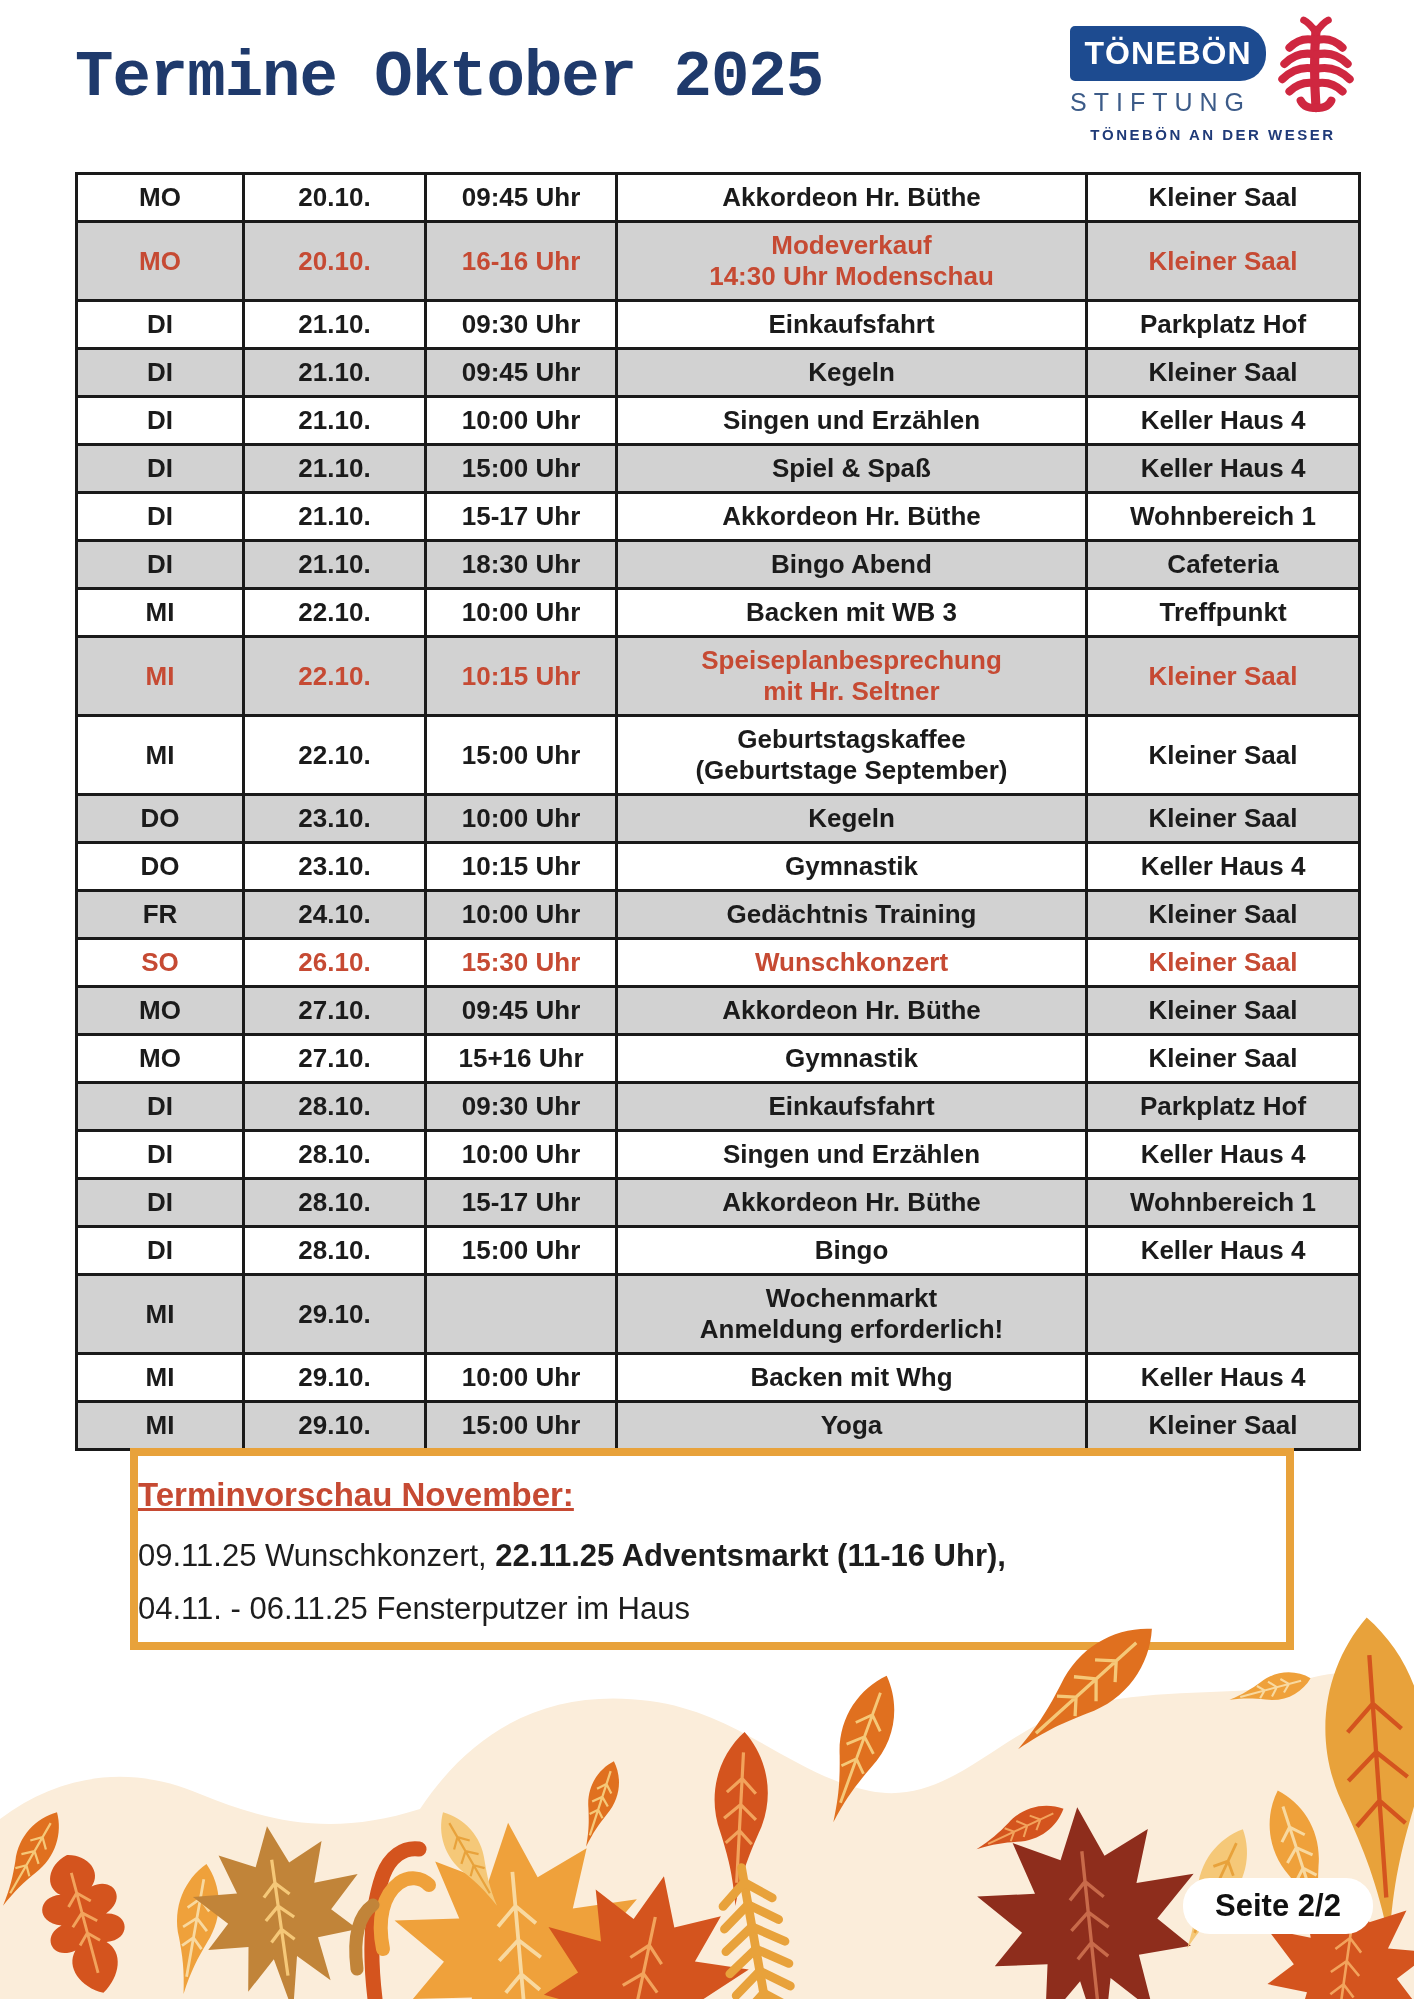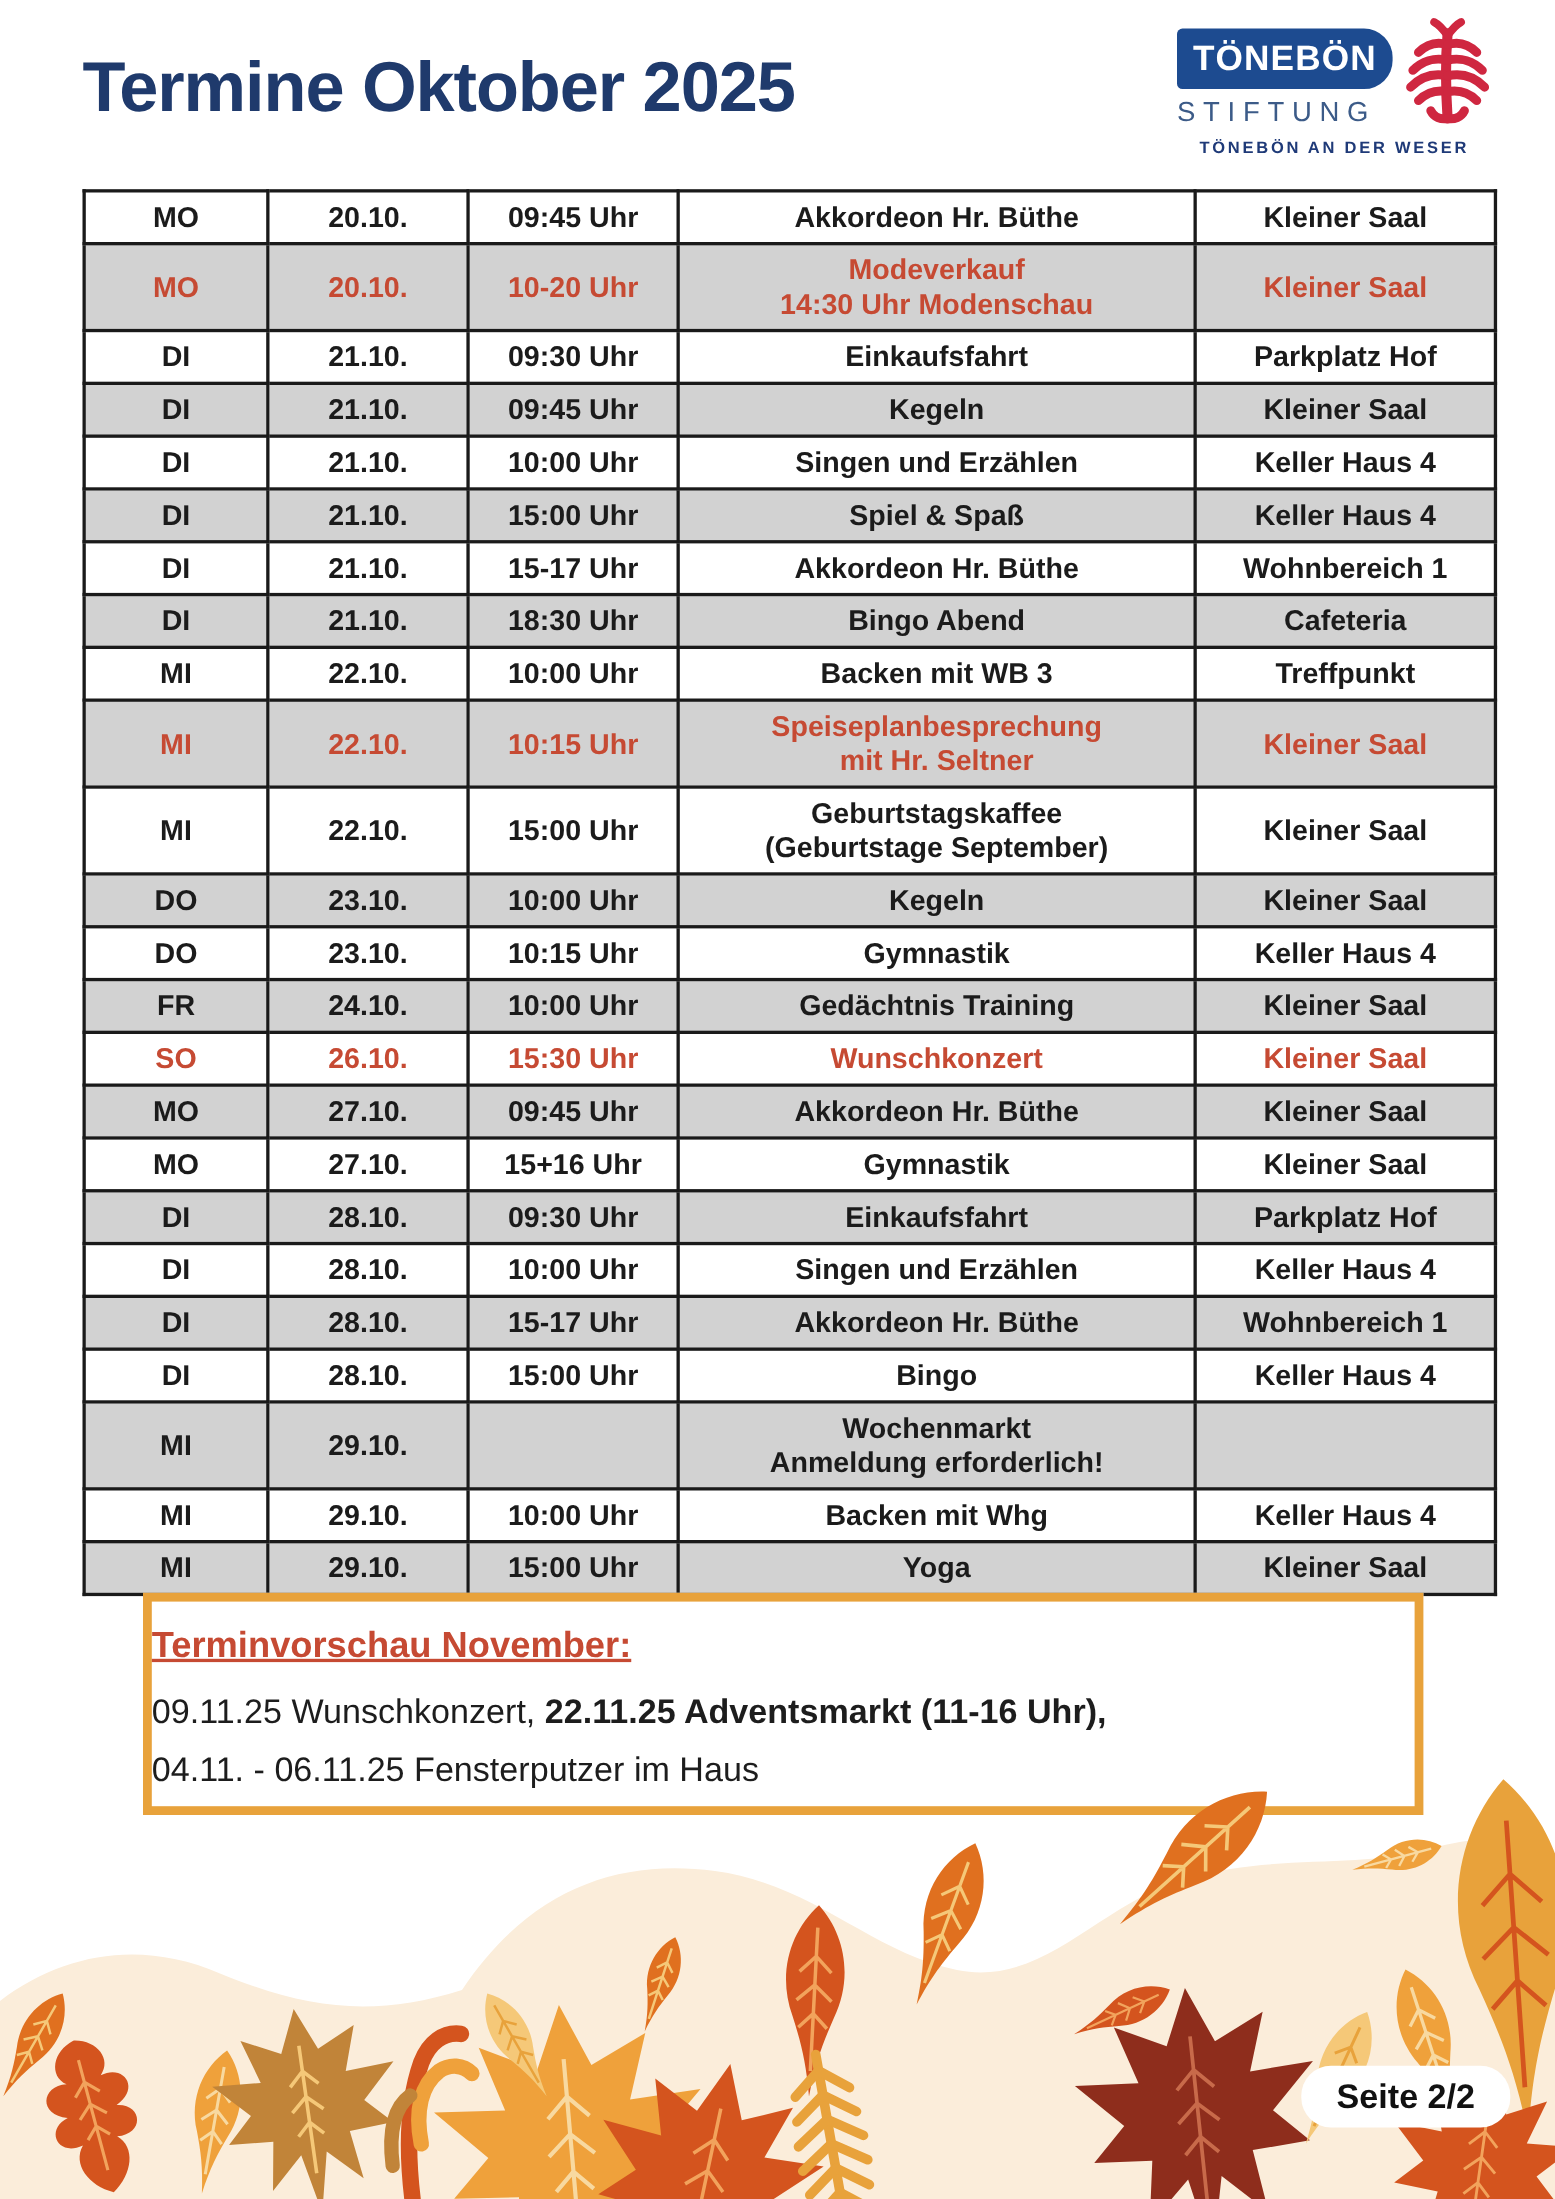--- a/index.html
+++ b/index.html
@@ -3,21 +3,21 @@
 <meta charset="utf-8">
 <style>
   html,body{margin:0;padding:0}
   body{
     width:1414px;height:1999px;position:relative;background:#ffffff;
     font-family:"Liberation Sans",sans-serif;overflow:hidden;
   }
   
   .page-title{
     position:absolute;left:75px;top:42px;margin:0;
-    font-size:64px;font-weight:bold;color:#1f3a6c;letter-spacing:-1px;
+    font-size:64px;font-weight:bold;color:#1f3a6c;letter-spacing:-1px;font-family:Liberation Mono, monospace;
   }
   .logo{position:absolute;left:1058px;top:14px;width:310px;height:145px}
   .logo-box{
     position:absolute;left:12px;top:12px;width:196px;height:55px;
     background:#1d4b90;border-radius:5px 26px 26px 5px;
     display:flex;align-items:center;justify-content:center;
   }
   .logo-box span{color:#ffffff;font-weight:bold;font-size:32px;letter-spacing:1px}
   .logo-tree{position:absolute;left:206px;top:0px;width:104px;height:106px}
   .logo-sub{
@@ -105,21 +105,21 @@
         <tr>
       <td>MO</td>
       <td>20.10.</td>
       <td>09:45 Uhr</td>
       <td>Akkordeon Hr. Büthe</td>
       <td>Kleiner Saal</td>
     </tr>
         <tr class="shaded hl-all">
       <td>MO</td>
       <td>20.10.</td>
-      <td>10-20 Uhr</td>
+      <td>16-16 Uhr</td>
       <td>Modeverkauf
 14:30 Uhr Modenschau</td>
       <td>Kleiner Saal</td>
     </tr>
         <tr>
       <td>DI</td>
       <td>21.10.</td>
       <td>09:30 Uhr</td>
       <td>Einkaufsfahrt</td>
       <td>Parkplatz Hof</td>

